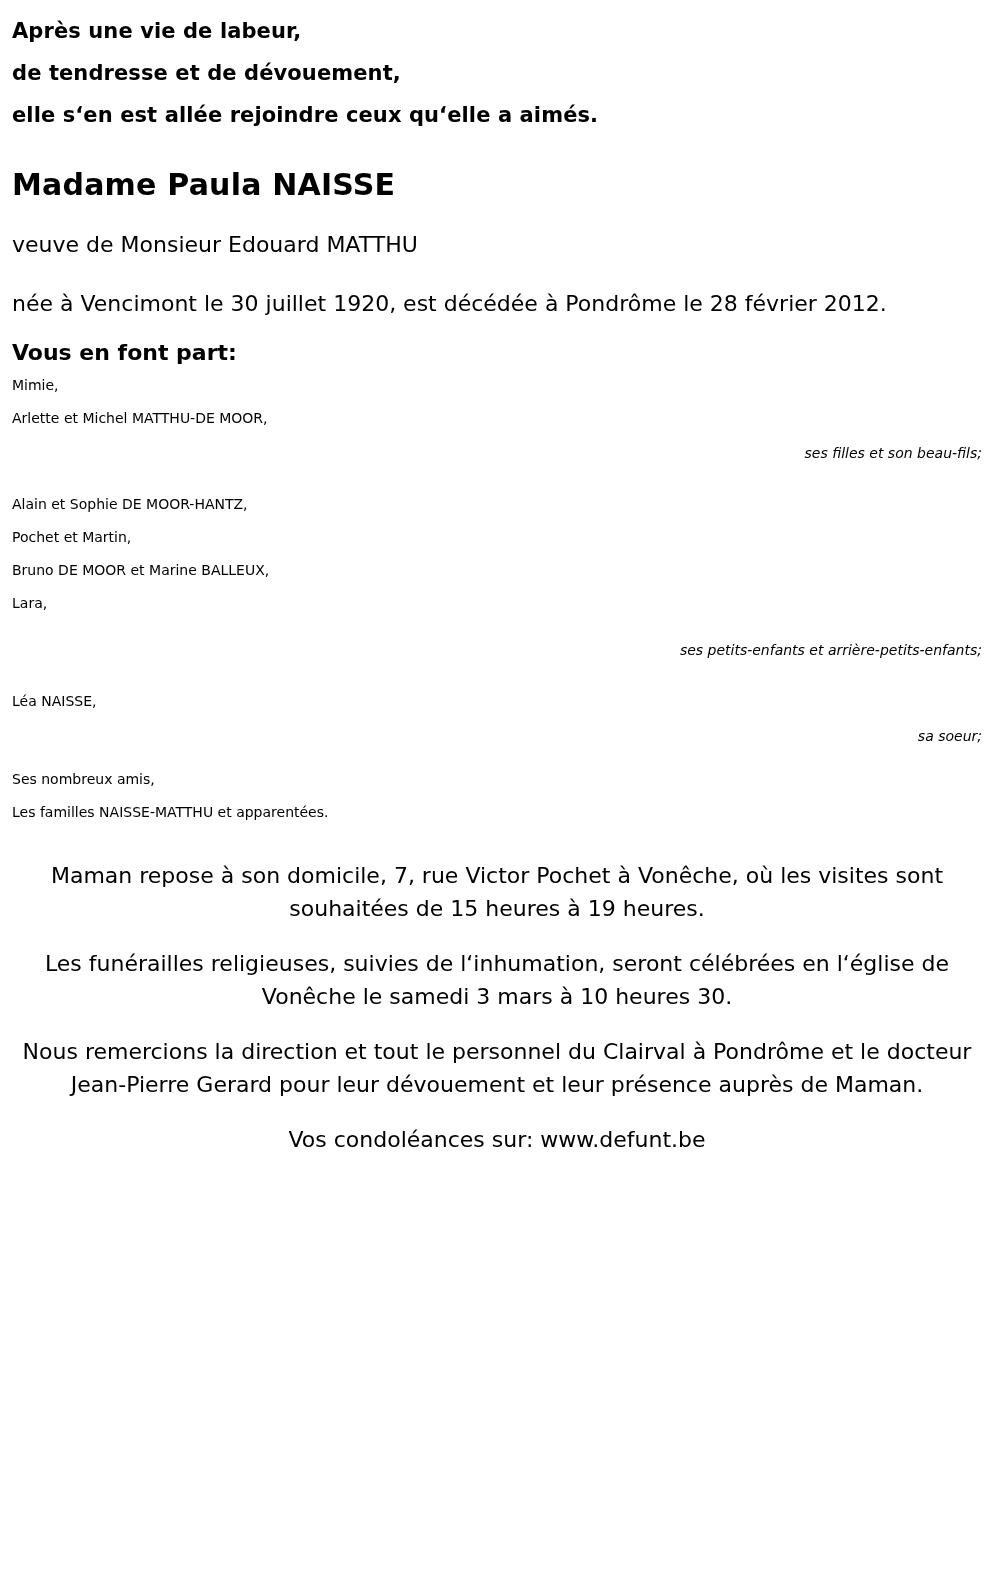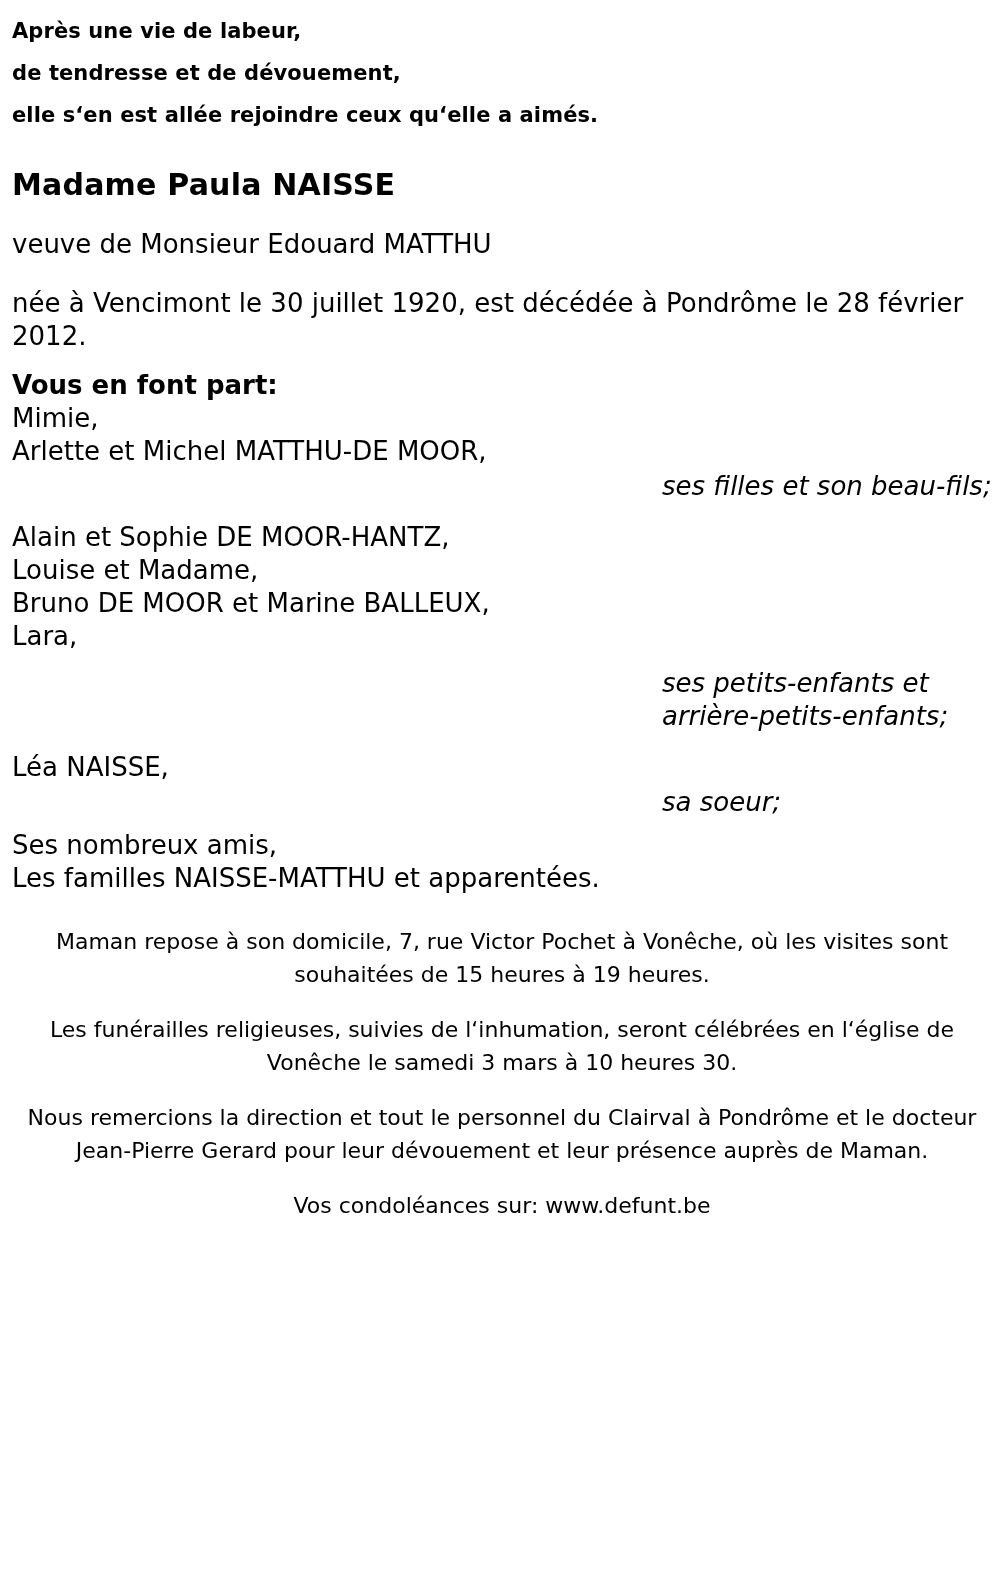--- a/index.html
+++ b/index.html
@@ -9,56 +9,57 @@
   }
   body {
     width: 1000px;
     min-height: 1589px;
     font-family: "DejaVu Sans", sans-serif;
     color: #000000;
   }
   .page {
     width: 1000px;
     box-sizing: border-box;
-    padding: 10px 8px 20px 12px;
+    padding: 10px 18px 20px 12px;
   }
   .epitaph {
     font-weight: bold;
     font-size: 21px;
     line-height: 42px;
     letter-spacing: 0.1px;
   }
   .epitaph div {
     white-space: nowrap;
   }
   .deceased-name {
     font-weight: bold;
     font-size: 30px;
     line-height: 34px;
     margin-top: 32px;
     margin-bottom: 8px;
     letter-spacing: 0.2px;
   }
   .para {
-    font-size: 26px;
+    font-size: 22px;
     line-height: 33px;
     margin-top: 26px;
   }
   .para.tight {
     margin-top: 16px;
     font-weight: bold;
   }
   .lines div {
-    font-size: 26px;
+    font-size: 14px;
     line-height: 33px;
   }
   .relation {
     font-style: italic;
     font-size: 19.5px;
     line-height: 30px;
+    text-align: right;
     margin-left: auto;
     width: 330px;
   }
   .relation-block {
     margin-top: 2px;
   }
   .spacer-sm { height: 18px; }
   .spacer-md { height: 30px; }
   .body-para {
     font-size: 22px;
@@ -90,21 +91,21 @@
   <div class="lines">
     <div>Mimie,</div>
     <div>Arlette et Michel MATTHU-DE MOOR,</div>
     <div class="relation relation-block">ses filles et son beau-fils;</div>
   </div>
 
   <div class="spacer-sm"></div>
 
   <div class="lines">
     <div>Alain et Sophie DE MOOR-HANTZ,</div>
-    <div>Louise et Madame,</div>
+    <div>Pochet et Martin,</div>
     <div>Bruno DE MOOR et Marine BALLEUX,</div>
     <div>Lara,</div>
     <div class="relation" style="margin-top:14px">ses petits-enfants et arrière-petits-enfants;</div>
   </div>
 
   <div class="spacer-sm"></div>
 
   <div class="lines">
     <div>Léa NAISSE,</div>
     <div class="relation" style="margin-top:2px">sa soeur;</div>

